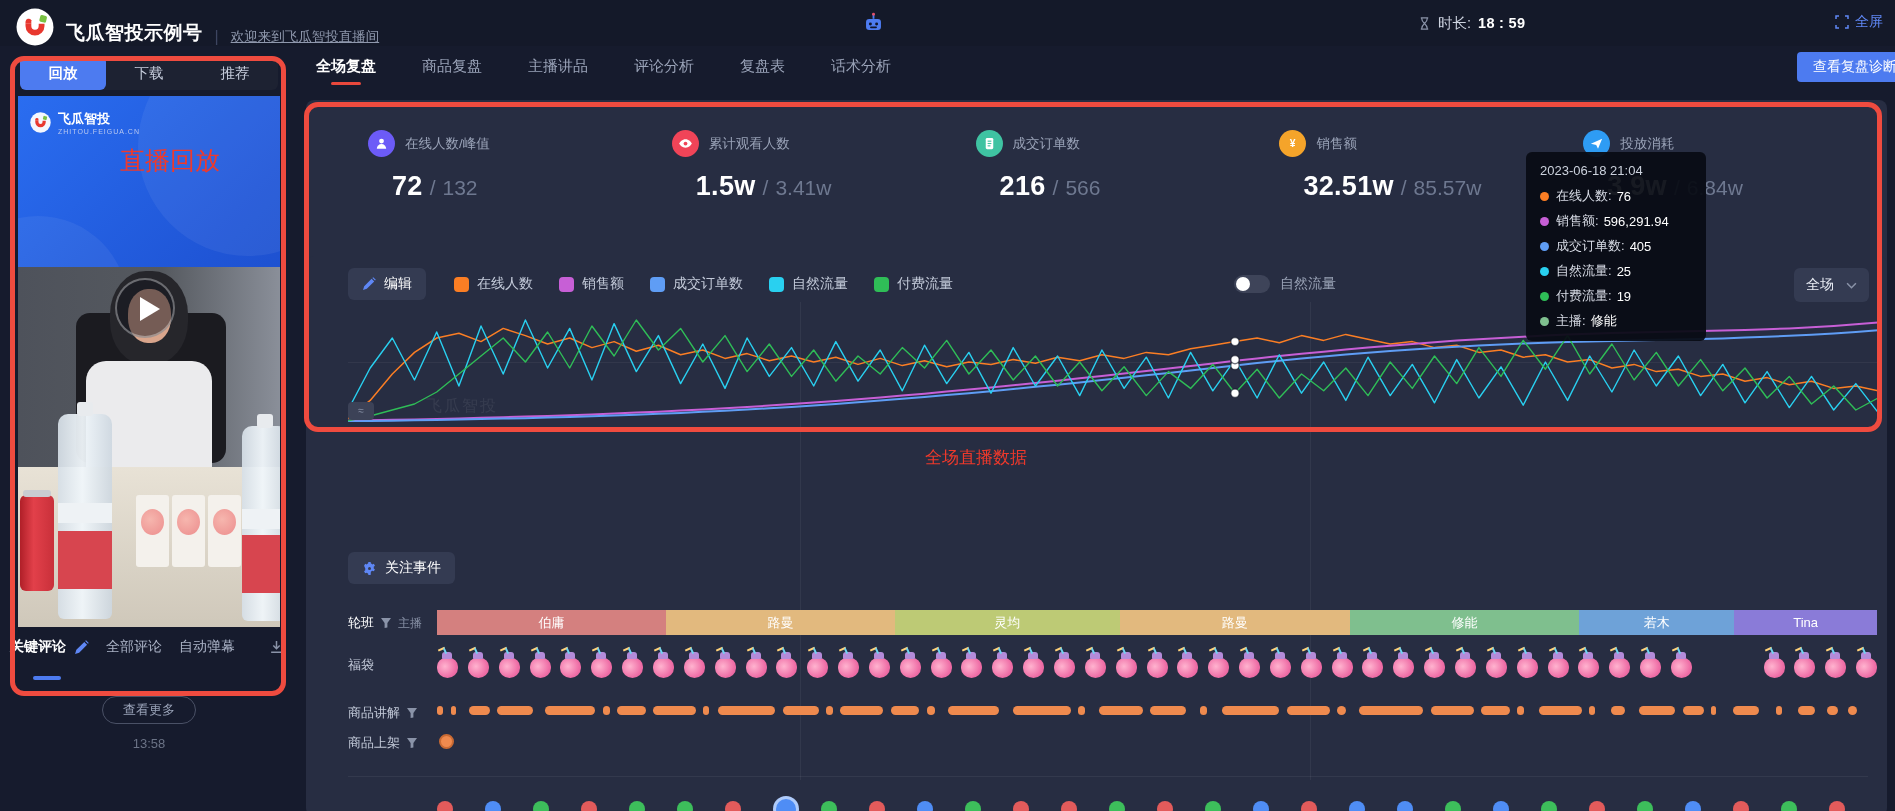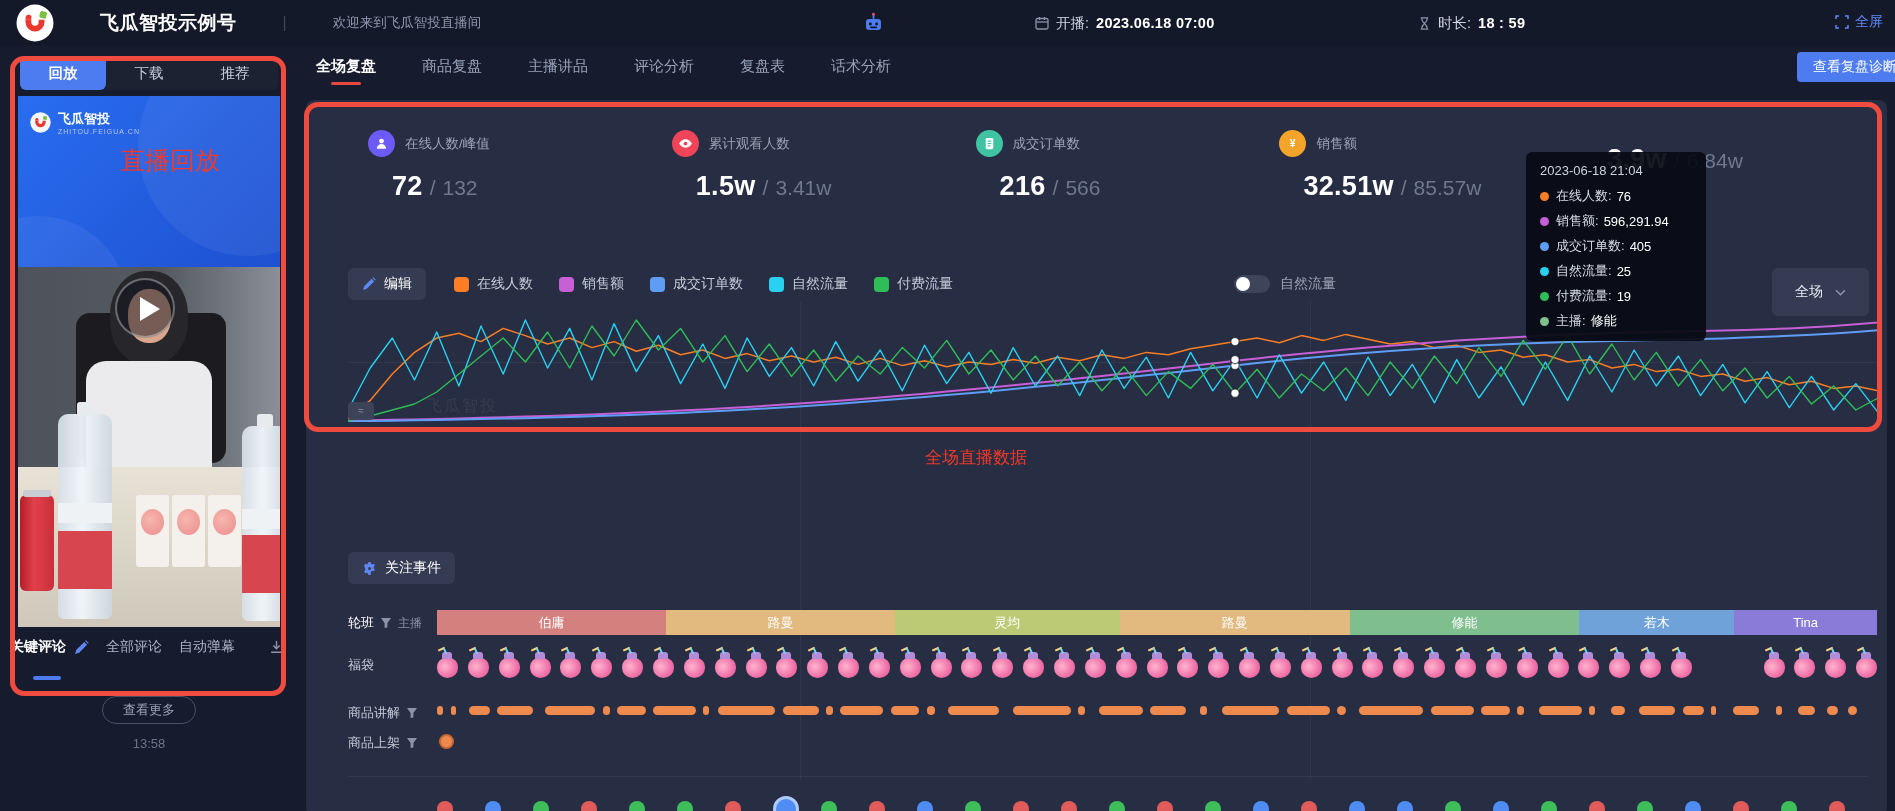--- a/index.html
+++ b/index.html
@@ -7,25 +7,25 @@
   body {
     position: relative; overflow: hidden;
     background: #161b2d;
     font-family: "Liberation Sans", "DejaVu Sans", sans-serif;
     color: #fff;
   }
   svg { display:block; }
 
   
   #header { position:absolute; left:0; top:0; width:1895px; height:46px;
-    background:#141929; display:flex; align-items:center;gap:34px; }
+    background:#141929; display:flex; align-items:flex-end; }
   .logo-wrap { margin-left:16px; width:38px; height:38px; }
   .brand { margin-left:12px; font-size:19px; font-weight:bold; letter-spacing:.5px; }
   .hdr-sep { margin:0 12px; color:#3d4560; font-size:16px; }
-  .welcome { color:#8f98ad; font-size:13.5px; }
+  .welcome { color:#8f98ad; font-size:13.5px;text-decoration:underline; }
   .robot { position:absolute; left:862px; top:11px; }
   .sched { position:absolute; top:0; height:46px; display:flex; align-items:center; gap:7px; font-size:14.5px; }
   .sched .lab { color:#cdd3e0; }
   .sched .val { color:#fff; font-weight:bold; letter-spacing:.3px; }
   #sched-start { left:1035px; } #sched-end { left:1228px; } #sched-dur { left:1418px; }
   .fullscreen { position:absolute; right:12px; top:13px; display:flex; gap:6px; align-items:center;
     color:#5f87f5; font-size:14px; cursor:pointer; }
 
   
   #tabbar { position:absolute; left:300px; top:46px; width:1595px; height:40px;
@@ -108,21 +108,21 @@
   #toolbar { position:absolute; left:42px; top:12px; right:18px; height:32px; display:flex; align-items:center; }
   .edit-btn { height:32px; padding:0 14px; background:#343b52; border-radius:6px; display:flex;
     align-items:center; gap:8px; font-size:14px; color:#fff; cursor:pointer; margin-right:28px; }
   .legend-item { display:flex; align-items:center; gap:8px; margin-right:26px; cursor:pointer; }
   .legend-swatch { width:15px; height:15px; border-radius:4px; }
   .legend-label { font-size:14px; color:#c3cad9; }
   #toggle-group { position:absolute; left:886px; top:7px; display:flex; align-items:center; gap:10px; }
   .toggle { width:36px; height:18px; border-radius:9px; background:#3e4459; position:relative; cursor:pointer; }
   .toggle .knob { position:absolute; left:2px; top:2px; width:14px; height:14px; border-radius:50%; background:#fff; }
   .toggle-label { color:#98a1b5; font-size:14px; }
-  .scope-btn { position:absolute; right:0; top:0; height:48px; padding:0 23px; background:#343b52;
+  .scope-btn { position:absolute; right:0; top:0; height:34px; padding:0 12px; background:#343b52;
     border-radius:6px; display:flex; align-items:center; gap:12px; font-size:14px; color:#e8ecf4; cursor:pointer; }
 
   #chart-wrap { position:absolute; left:42px; top:46px; width:1530px; height:120px; }
   .gridv { position:absolute; width:1px; top:46px; height:478px; background:rgba(255,255,255,.055); }
   .gridh { position:absolute; left:42px; top:106px; width:1530px; height:1px; background:rgba(255,255,255,.05); }
   #watermark { position:absolute; left:120px; top:140px; font-size:16px; color:rgba(255,255,255,.07); letter-spacing:2px; }
   #brush { position:absolute; left:42px; top:146px; width:26px; height:18px; background:#3c4257; border-radius:4px;
     color:#8a93a8; font-size:10px; text-align:center; line-height:17px; cursor:pointer; }
 
   #annot-chart-label { position:absolute; left:560px; top:190px; width:220px; text-align:center;
@@ -187,30 +187,20 @@
   <span class="robot">
     <svg viewBox="0 0 20 20" width="23" height="23">
       <rect x="3.5" y="7" width="13" height="9.5" rx="2.8" fill="#4d7bf0"></rect>
       <circle cx="7.3" cy="11.2" r="1.3" fill="#10152a"></circle>
       <circle cx="12.7" cy="11.2" r="1.3" fill="#10152a"></circle>
       <rect x="7" y="13.4" width="6" height="1.6" rx="0.8" fill="#10152a"></rect>
       <rect x="9.2" y="3.4" width="1.6" height="3.4" fill="#4d7bf0"></rect>
       <circle cx="10" cy="2.8" r="1.3" fill="#e0506a"></circle>
     </svg>
   </span>
-  <span class="sched" id="sched-start">
-    <svg viewBox="0 0 14 14" width="14" height="14">
-        <rect x="1" y="2.5" width="12" height="10.5" rx="1.5" fill="none" stroke="#8a93a8" stroke-width="1.3"></rect>
-        <line x1="1" y1="6" x2="13" y2="6" stroke="#8a93a8" stroke-width="1.3"></line>
-        <line x1="4.5" y1="1" x2="4.5" y2="4" stroke="#8a93a8" stroke-width="1.3"></line>
-        <line x1="9.5" y1="1" x2="9.5" y2="4" stroke="#8a93a8" stroke-width="1.3"></line>
-      </svg>
-    <span class="lab">开播:</span>
-    <span class="val">2023.06.18 07:00</span>
-  </span>
   <span class="sched" id="sched-dur">
     <svg viewBox="0 0 14 14" width="13" height="13" stroke="#8a93a8" fill="none" stroke-width="1.3">
         <path d="M3 1h8M3 13h8M4 1.5c0 5.5 6 5.5 6 11M10 1.5c0 5.5-6 5.5-6 11"></path>
       </svg>
     <span class="lab">时长:</span>
     <span class="val">18 : 59</span>
   </span>
   <span class="fullscreen">
     <svg viewBox="0 0 14 14" width="14" height="14" stroke="#5f87f5" stroke-width="1.5" fill="none">
         <path d="M1 4V1h3M10 1h3v3M13 10v3h-3M4 13H1v-3"></path>
@@ -366,20 +356,28 @@
         </span>
         <span class="card-label">销售额</span>
       </div>
       <div class="card-vals">
         <span class="card-v">32.51w</span>
         <span class="card-sep">/</span>
         <span class="card-t">85.57w</span>
       </div>
     </div>
     <div class="card">
+      <div class="card-head">
+        <span class="card-icon" style="background: rgb(46, 156, 244);">
+          <svg viewBox="0 0 16 16" width="15" height="15" fill="#fff">
+            <path d="M2 8.3 14 2.8 9.6 13.6 7.7 9.6zM7.7 9.6 14 2.8"></path>
+          </svg>
+        </span>
+        <span class="card-label">投放消耗</span>
+      </div>
       <div class="card-vals">
         <span class="card-v">3.9w</span>
         <span class="card-sep">/</span>
         <span class="card-t">6.84w</span>
       </div>
     </div>
   </section>
 
 <section id="chart-panel">
   <div id="toolbar">

